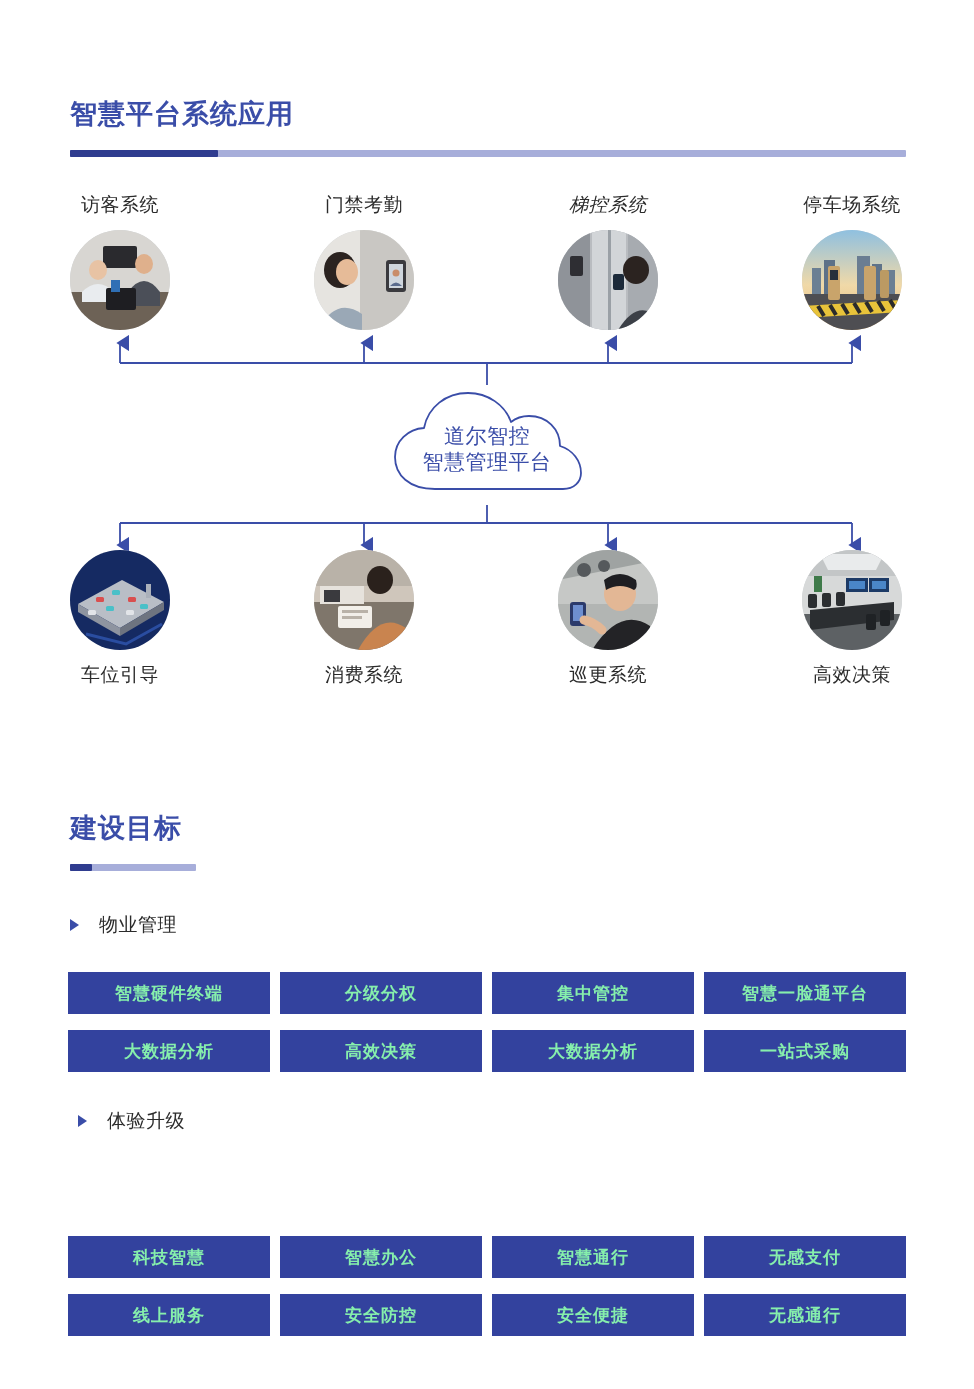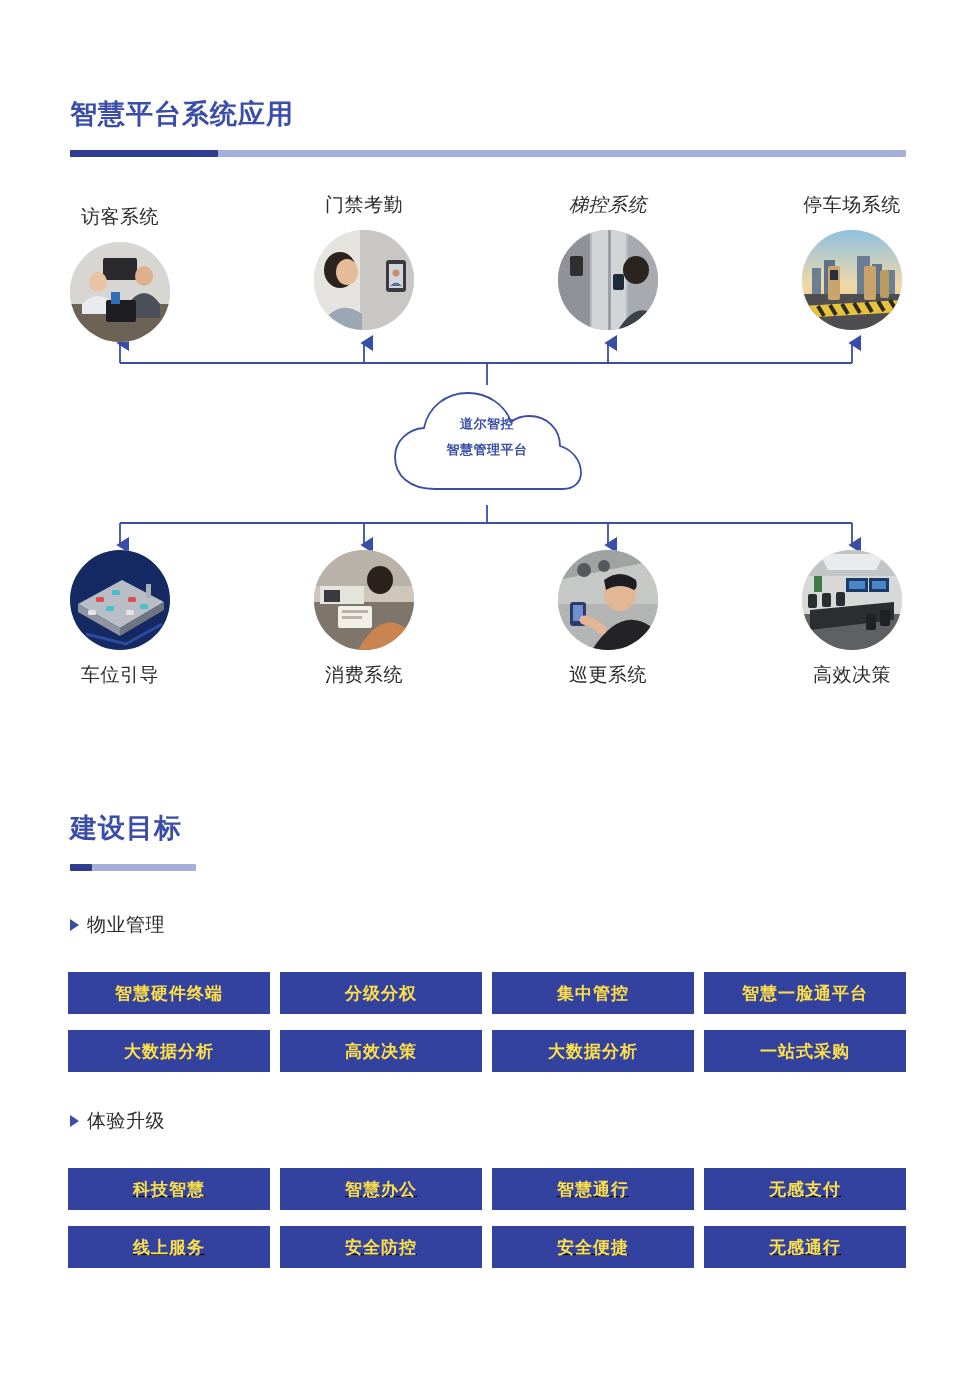--- a/index.html
+++ b/index.html
@@ -92,36 +92,36 @@
   .cloud-wrap {
     position: absolute;
     left: 387px;
     top: 205px;
     width: 200px;
     height: 120px;
   }
   .cloud-text {
     position: absolute;
     left: 0;
-    top: 26px;
+    top: 38px;
     width: 200px;
     text-align: center;
     color: #3A4DA8;
-    font-size: 13px;
+    font-size: 21px;
     line-height: 26px;
-    font-weight: 700;
+    font-weight: 400;
     letter-spacing: 0.5px;
   }
 
   
   .bullet-row {
     position: absolute;
     display: flex;
     align-items: center;
-    gap: 8px;
+    gap: 20px;
   }
   .bullet-tri {
     width: 0; height: 0;
     border-left: 9px solid #3A4DA8;
     border-top: 6px solid transparent;
     border-bottom: 6px solid transparent;
   }
   .bullet-label {
     font-size: 19px;
     color: #2b2b2b;
@@ -134,21 +134,21 @@
     left: 68px;
     width: 838px;
     display: grid;
     grid-template-columns: repeat(4, 202px);
     column-gap: 10px;
     row-gap: 16px;
   }
   .chip {
     height: 42px;
     background: #33429E;
-    color: #fde047;
+    color: #86efac;
     font-size: 17px;
     font-weight: bold;
     letter-spacing: 1px;
     display: flex;
     align-items: center;
     justify-content: center;
     white-space: nowrap;
     border: none;
   }
 </style>
@@ -188,21 +188,21 @@
 
         <path d="M120,343 L852,343"></path>
 
         <path d="M120,343 L120,365" marker-end="url(#arrDown)"></path>
         <path d="M364,343 L364,365" marker-end="url(#arrDown)"></path>
         <path d="M608,343 L608,365" marker-end="url(#arrDown)"></path>
         <path d="M852,343 L852,365" marker-end="url(#arrDown)"></path>
       </g>
     </svg>
 
-    <div class="node top" style="left:20px; top:24px;">
+    <div class="node top" style="left:20px; top:12px;">
       <div class="node-label">访客系统</div>
       <div class="photo">
         <svg viewBox="0 0 100 100">
           <rect width="100" height="100" fill="#d8d6d2"></rect>
           <rect x="0" y="62" width="100" height="38" fill="#6d6256"></rect>
           <rect x="33" y="16" width="34" height="22" rx="2" fill="#2a2a2e"></rect>
           <ellipse cx="28" cy="40" rx="9" ry="10" fill="#e8c3a4"></ellipse>
           <path d="M12,62 q16,-16 32,0 l0,10 l-32,0 z" fill="#e9ecef"></path>
           <ellipse cx="74" cy="34" rx="9" ry="10" fill="#dfb08c"></ellipse>
           <path d="M58,62 q16,-22 32,0 l0,14 l-32,0 z" fill="#4b4f58"></path>
@@ -389,26 +389,26 @@
     <div class="chip">智慧硬件终端</div>
     <div class="chip">分级分权</div>
     <div class="chip">集中管控</div>
     <div class="chip">智慧一脸通平台</div>
     <div class="chip">大数据分析</div>
     <div class="chip">高效决策</div>
     <div class="chip">大数据分析</div>
     <div class="chip">一站式采购</div>
   </div>
 
-  <div class="bullet-row" style="left:70px; top:1108px;font-family:Liberation Serif, serif;">
+  <div class="bullet-row" style="left:78px; top:1108px;font-family:Liberation Serif, serif;">
     <div class="bullet-tri"></div>
     <div class="bullet-label">体验升级</div>
   </div>
 
-  <div class="btn-grid" style="top:1168px;text-decoration:underline;">
+  <div class="btn-grid" style="top:1236px;">
     <div class="chip">科技智慧</div>
     <div class="chip">智慧办公</div>
     <div class="chip">智慧通行</div>
     <div class="chip">无感支付</div>
     <div class="chip">线上服务</div>
     <div class="chip">安全防控</div>
     <div class="chip">安全便捷</div>
     <div class="chip">无感通行</div>
   </div>
 

